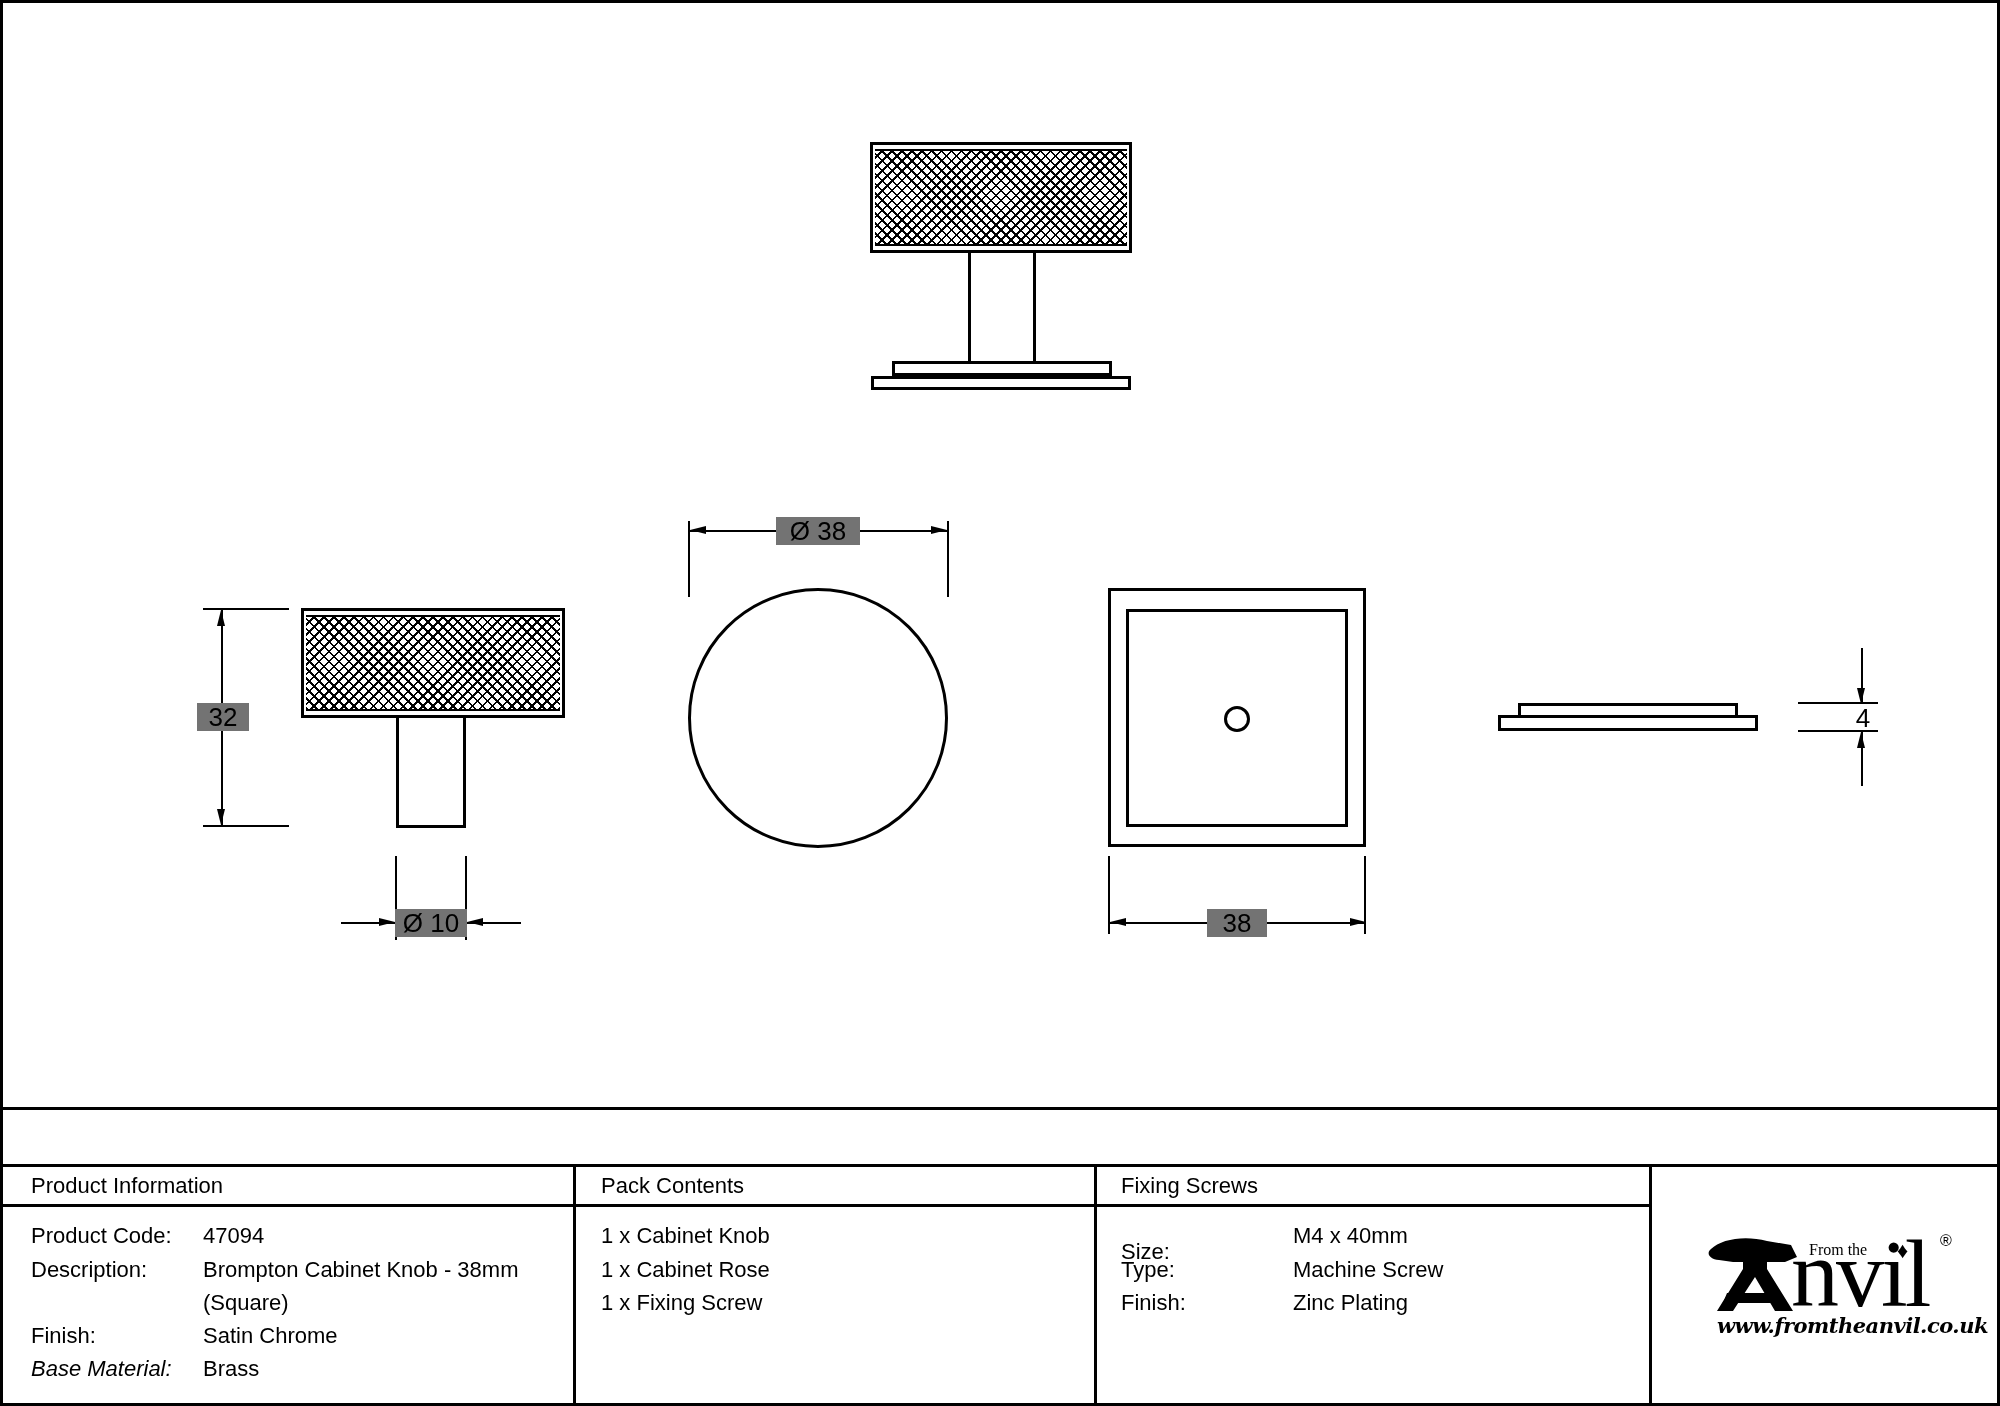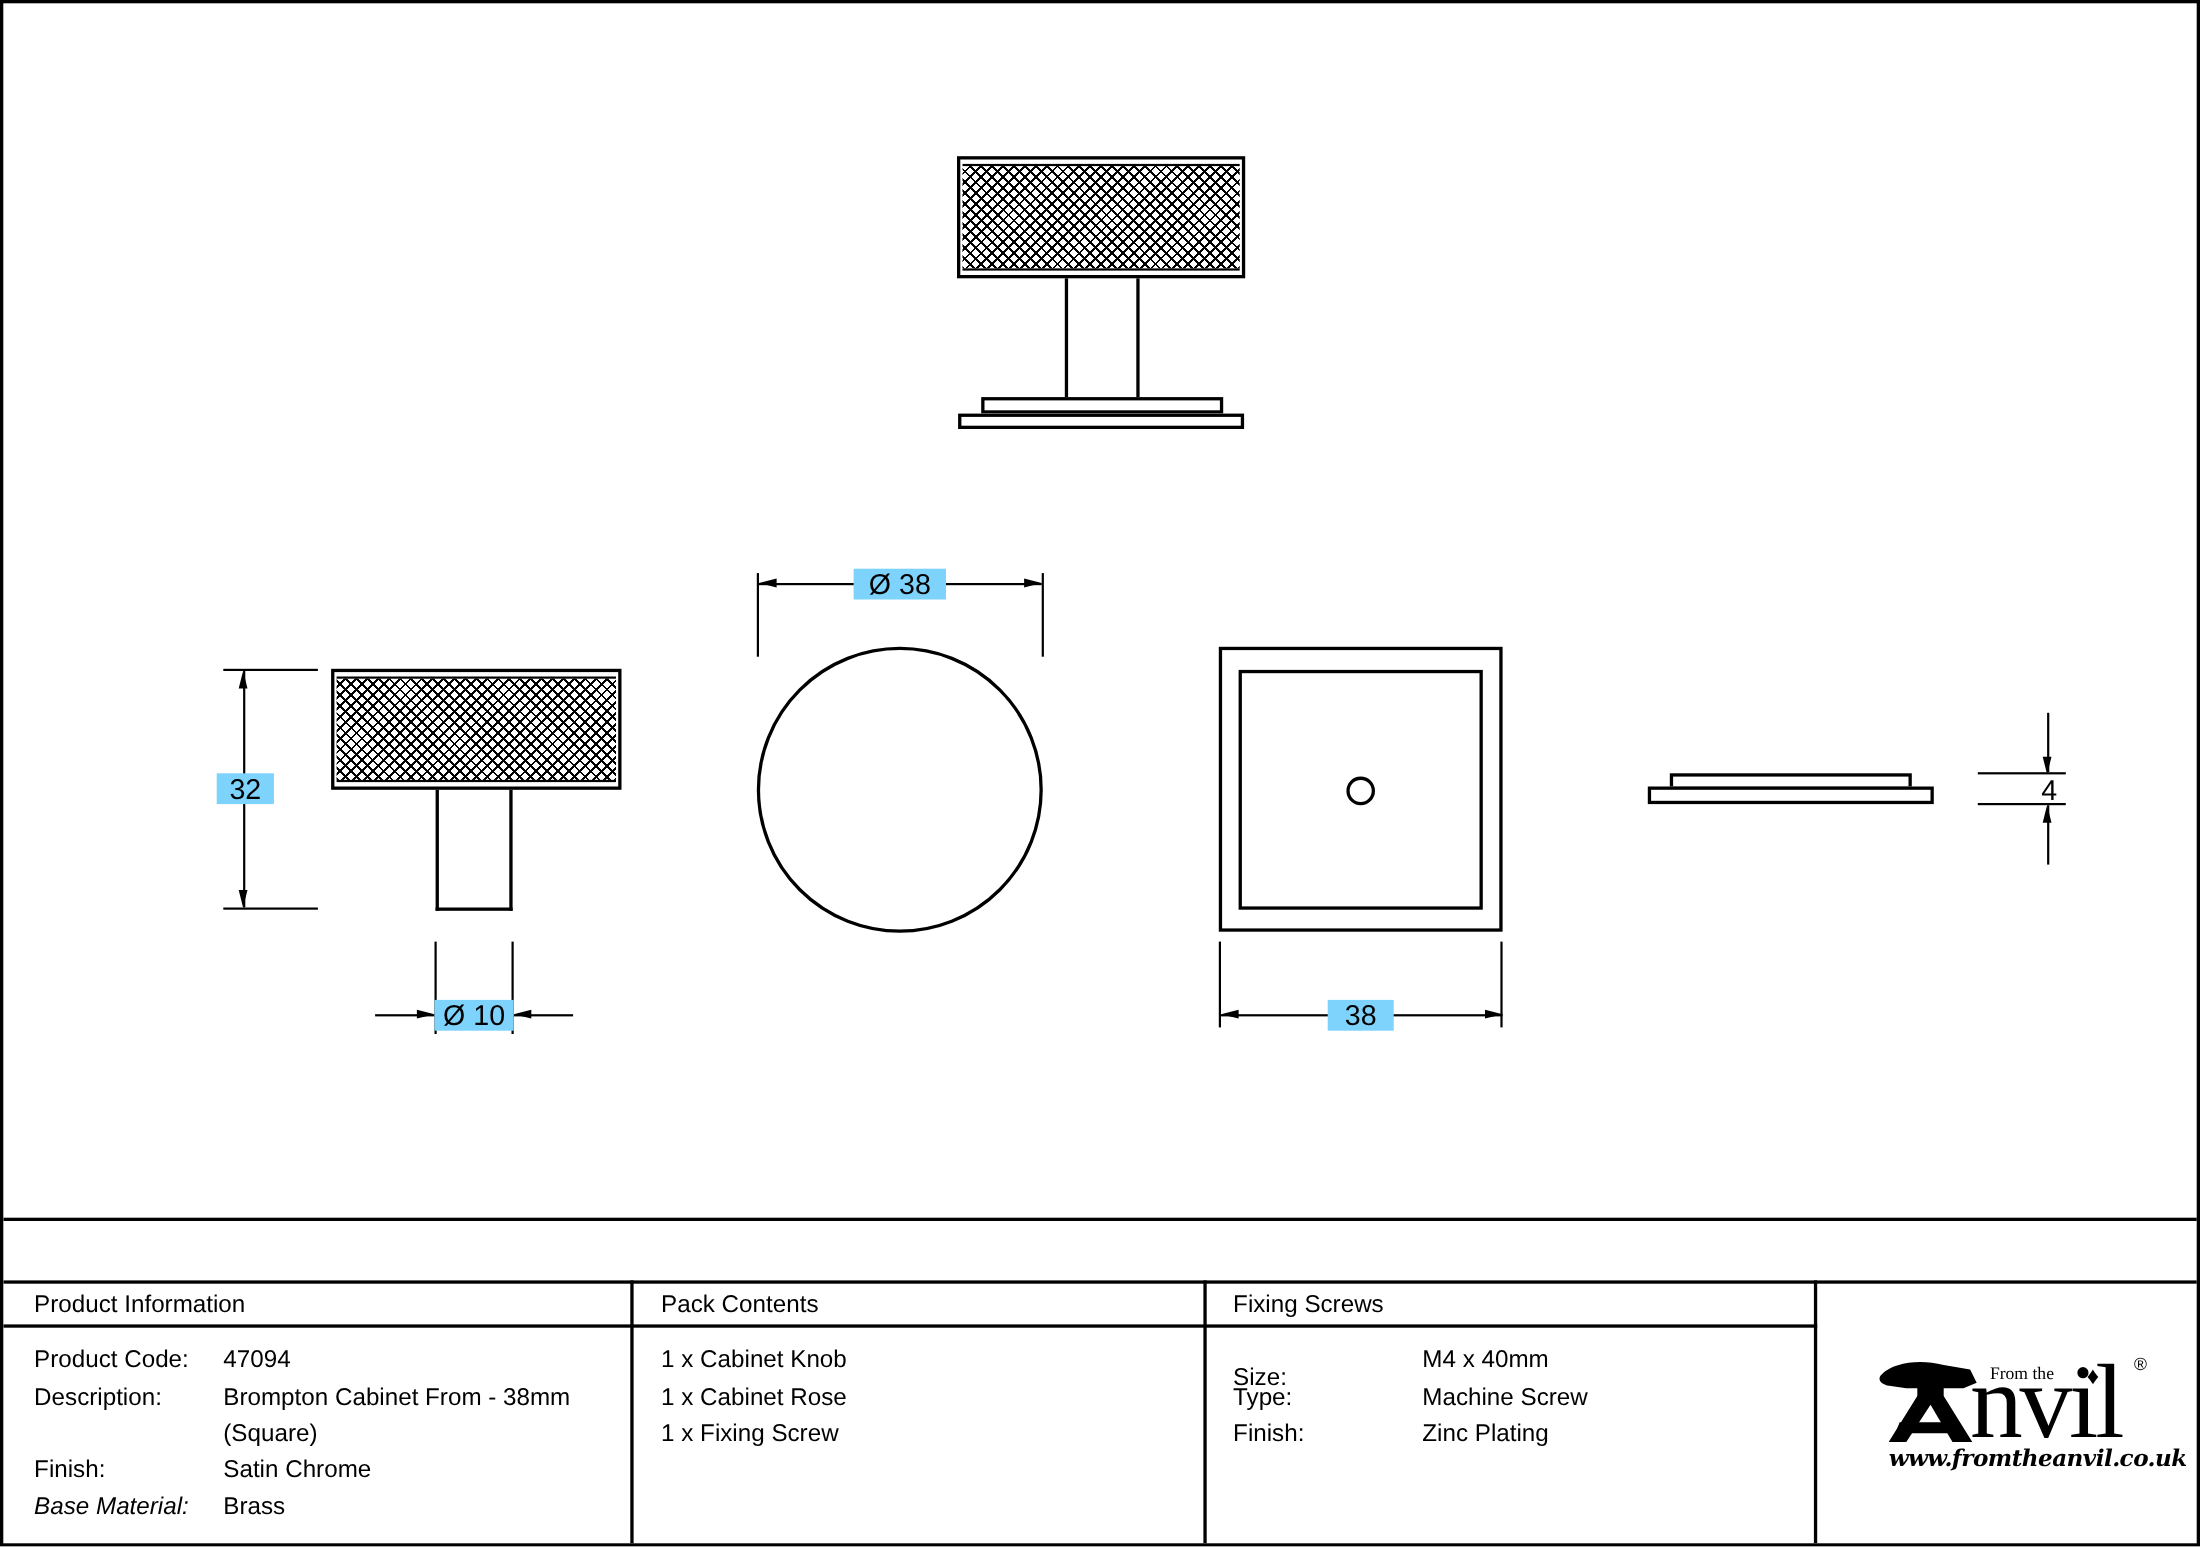--- a/index.html
+++ b/index.html
@@ -10,21 +10,21 @@
   .round{border-radius:50%;}
   .knurl{position:absolute;left:2px;right:2px;top:4px;bottom:4px;border-top:2px solid #000;border-bottom:2px solid #000;
     background-image:
       repeating-linear-gradient(45deg,#000 0,#000 1.8px,transparent 1.8px,transparent 7px),
       repeating-linear-gradient(-45deg,#000 0,#000 1.8px,transparent 1.8px,transparent 7px);}
   .ah{position:absolute;width:0;height:0;border:solid transparent;}
   .ah.up{border-width:0 4.5px 16px 4.5px;border-bottom-color:#000;}
   .ah.down{border-width:16px 4.5px 0 4.5px;border-top-color:#000;}
   .ah.left{border-width:4.5px 16px 4.5px 0;border-right-color:#000;}
   .ah.right{border-width:4.5px 0 4.5px 16px;border-left-color:#000;}
-  .dimlabel{position:absolute;font-size:26px;line-height:28px;text-align:center;background:#7dd3fc;z-index:5;white-space:nowrap;}
+  .dimlabel{position:absolute;font-size:26px;line-height:28px;text-align:center;background:#737373;z-index:5;white-space:nowrap;}
   .t{position:absolute;font-size:22px;line-height:26px;white-space:nowrap;}
   .logo-serif{font-family:"Liberation Serif",serif;}
   .logo-script{font-family:"DejaVu Serif",serif;font-style:italic;}
 </style>
 </head>
 <body>
 
 <div class="sheet">
 
   <div>
@@ -100,21 +100,21 @@
   <div class="line" style="left:1091px;top:1161px;width:3px;height:245px;"></div>
   <div class="line" style="left:1646px;top:1161px;width:3px;height:245px;"></div>
 
   <div class="t" style="left:28px;top:1170px;">Product Information</div>
   <div class="t" style="left:598px;top:1170px;">Pack Contents</div>
   <div class="t" style="left:1118px;top:1170px;">Fixing Screws</div>
 
   <div class="t" style="left:28px;top:1220px;">Product Code:</div>
   <div class="t" style="left:200px;top:1220px;">47094</div>
   <div class="t" style="left:28px;top:1254px;">Description:</div>
-  <div class="t" style="left:200px;top:1254px;">Brompton Cabinet From - 38mm</div>
+  <div class="t" style="left:200px;top:1254px;">Brompton Cabinet Knob - 38mm</div>
   <div class="t" style="left:28px;top:1287px;"></div>
   <div class="t" style="left:200px;top:1287px;">(Square)</div>
   <div class="t" style="left:28px;top:1320px;">Finish:</div>
   <div class="t" style="left:200px;top:1320px;">Satin Chrome</div>
   <div class="t" style="left:28px;top:1353px;font-style:italic;">Base Material:</div>
   <div class="t" style="left:200px;top:1353px;">Brass</div>
 
   <div class="t" style="left:598px;top:1220px;">1 x Cabinet Knob</div>
   <div class="t" style="left:598px;top:1254px;">1 x Cabinet Rose</div>
   <div class="t" style="left:598px;top:1287px;">1 x Fixing Screw</div>

